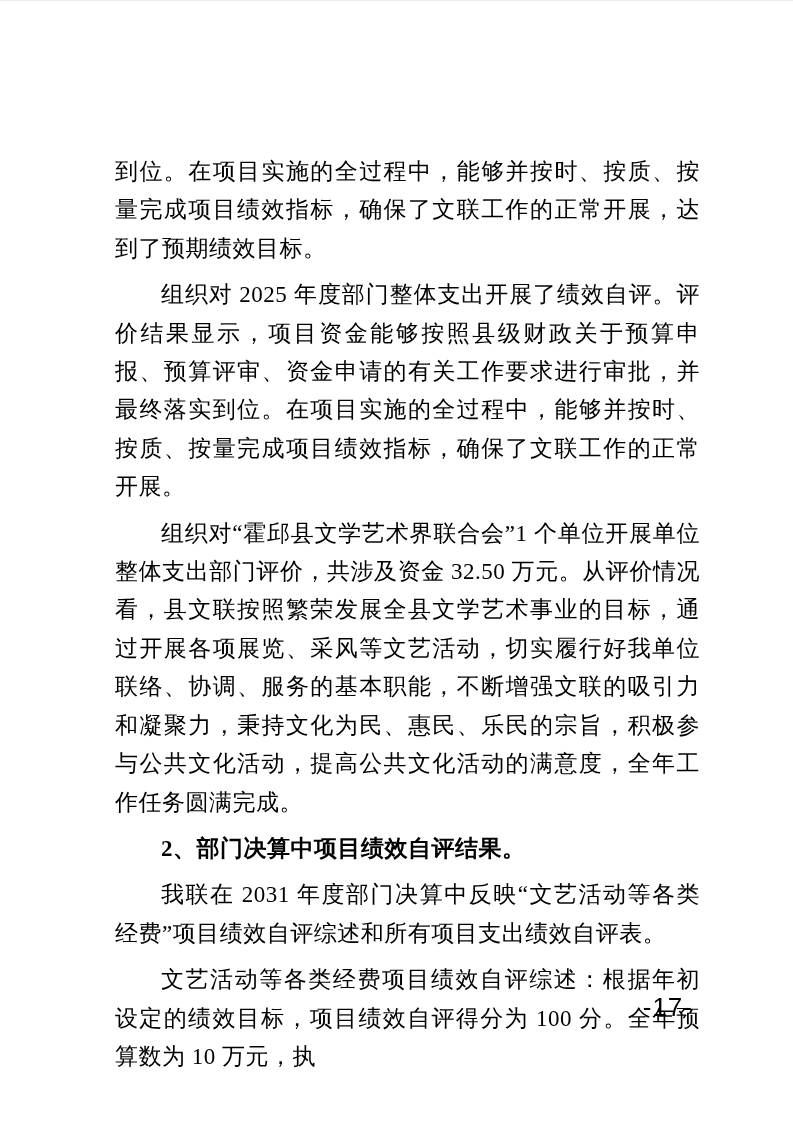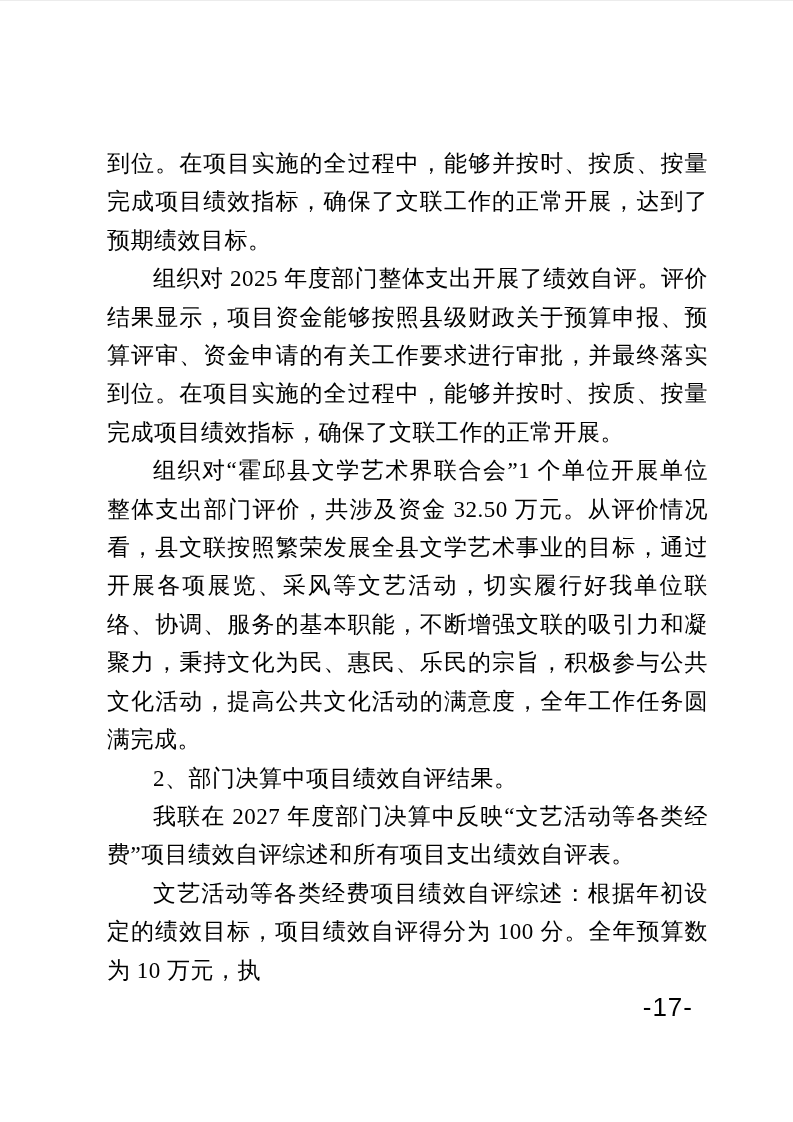--- a/index.html
+++ b/index.html
@@ -23,45 +23,45 @@
     left: 107px;
     top: 144px;
     width: 601px;
     font-size: 23px;
     line-height: 38.4px;
     text-align: justify;
     text-justify: inter-character;
     letter-spacing: 0.5px;
   }
   .text-block p {
-    margin: 0;
+    margin: 8px;
     padding: 0;
   }
   .text-block p.indent {
     text-indent: 2em;
   }
   .text-block p.bold {
-    font-weight: normal;
+    font-weight: bold;
   }
   .page-number {
     position: absolute;
     top: 991px;
     right: 100px;
     font-size: 26px;
     letter-spacing: 1px;
     font-family: Liberation Sans, sans-serif;
     color: #000000;
   }
 </style>
 </head>
 <body>
 
 <div class="page">
   <div class="text-block" id="paragraphs">
       <p>到位。在项目实施的全过程中，能够并按时、按质、按量完成项目绩效指标，确保了文联工作的正常开展，达到了预期绩效目标。</p>
       <p class="indent">组织对 2025 年度部门整体支出开展了绩效自评。评价结果显示，项目资金能够按照县级财政关于预算申报、预算评审、资金申请的有关工作要求进行审批，并最终落实到位。在项目实施的全过程中，能够并按时、按质、按量完成项目绩效指标，确保了文联工作的正常开展。</p>
       <p class="indent">组织对“霍邱县文学艺术界联合会”1 个单位开展单位整体支出部门评价，共涉及资金 32.50 万元。从评价情况看，县文联按照繁荣发展全县文学艺术事业的目标，通过开展各项展览、采风等文艺活动，切实履行好我单位联络、协调、服务的基本职能，不断增强文联的吸引力和凝聚力，秉持文化为民、惠民、乐民的宗旨，积极参与公共文化活动，提高公共文化活动的满意度，全年工作任务圆满完成。</p>
       <p class="indent bold">2、部门决算中项目绩效自评结果。</p>
-      <p class="indent">我联在 2027 年度部门决算中反映“文艺活动等各类经费”项目绩效自评综述和所有项目支出绩效自评表。</p>
+      <p class="indent">我联在 2031 年度部门决算中反映“文艺活动等各类经费”项目绩效自评综述和所有项目支出绩效自评表。</p>
       <p class="indent">文艺活动等各类经费项目绩效自评综述：根据年初设定的绩效目标，项目绩效自评得分为 100 分。全年预算数为 10 万元，执</p>
     </div>
   <div class="page-number">-17-</div>
 </div>
 
 </body></html>

